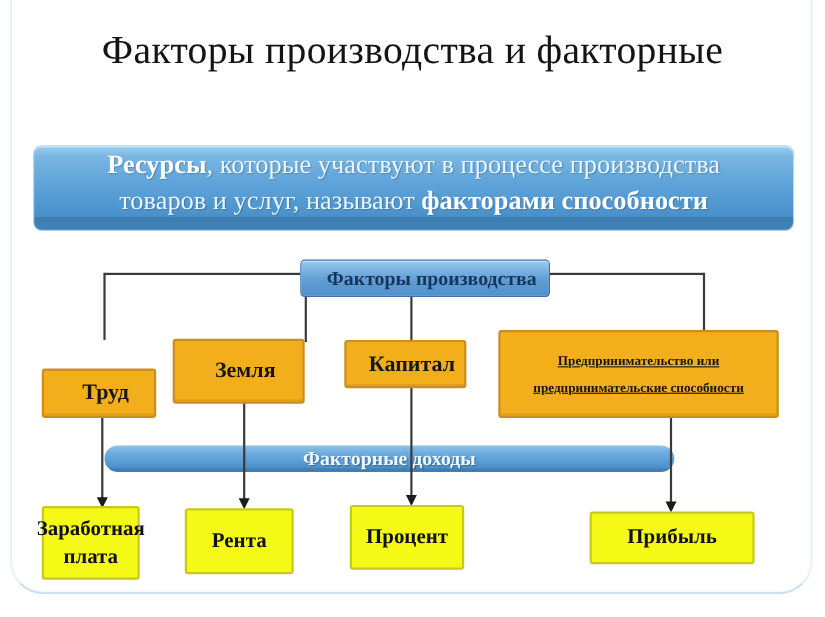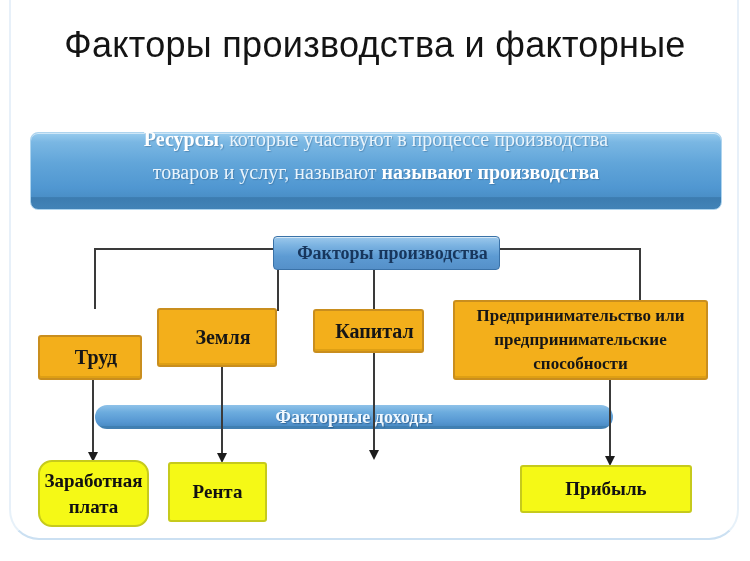--- a/index.html
+++ b/index.html
@@ -8,51 +8,51 @@
     overflow:hidden; font-family:"Liberation Serif", serif;
   }
   
   .frame {
     position:absolute; left:9px; top:-60px; width:730px; height:600px;
     box-sizing:border-box; border:2px solid rgba(203,224,242,0.45);
     border-bottom:2px solid #cbe0f2; border-radius:30px; z-index:0;
   }
   .title {
     position:absolute; left:0; top:22px; width:750px; text-align:center;
-    font-family:Liberation Sans, sans-serif; font-size:36px; line-height:46px;
+    font-family:Liberation Serif, serif; font-size:36px; line-height:46px;
     color:#141414; letter-spacing:0.3px; z-index:1;
   }
   .banner {
     position:absolute; left:30px; top:132px; width:692px; height:78px;
     box-sizing:border-box; border:1px solid #aed4ee; border-radius:8px;
     background:linear-gradient(180deg,#98ccee 0%,#7ab7e3 12%,#61a5d9 40%,
                #5097d1 72%,#4a8fc7 84%,#3c7cb0 85%,#4283b7 100%);
     box-shadow:inset 0 1px 0 rgba(255,255,255,.55);
-    display:flex; flex-direction:column; justify-content:flex-end;
-    text-align:center; color:#e9f4fc; font-size:20px; line-height:33px;
-    padding:0 20px 20px 20px; z-index:2;
+    display:flex; flex-direction:column; justify-content:center;
+    text-align:center; color:#e9f4fc; font-size:24px; line-height:33px;
+    padding:0 20px 8px 20px; z-index:2;
     text-shadow:1px 1px 1px rgba(35,75,115,.35);
   }
   .banner b { color:#ffffff; font-weight:bold; }
   .node {
     position:absolute; box-sizing:border-box; display:flex; align-items:center;
     justify-content:center; text-align:center; font-weight:bold; z-index:4;padding-left:12px;
   }
   .root-box {
     left:273px; top:236px; width:227px; height:34px;
     background:linear-gradient(180deg,#9cc8ec 0%,#7db4e2 25%,#5d9bd3 60%,#5590c9 100%);
     border:1px solid #3a72a8; border-radius:4px; color:#17365d; font-size:18px;
     box-shadow:inset 0 1px 0 rgba(255,255,255,.6);
   }
   .factor {
     background:#f3af1b; border:2px solid #c98e1e; border-radius:3px;
     color:#161616; font-size:20px;
     box-shadow:inset 0 -2px 0 rgba(160,110,0,.25);
   }
-  .factor.wide { font-size:17px; line-height:24px; padding:0 10px; }
+  .factor.wide { font-size:12px; line-height:24px; padding:0 10px;text-decoration:underline; }
   .income {
     background:#f5f916; border:2px solid #c6ca1c; border-radius:3px;
     color:#111111; font-size:19px; line-height:26px; padding:0 4px;
   }
   .bar {
     position:absolute; left:95px; top:405px; width:518px; height:24px;
     box-sizing:border-box; border-radius:12px;
     background:linear-gradient(180deg,#8fc2e9 0%,#6cacde 30%,#5697d2 70%,
                #4c8dc6 86%,#3e7fb3 88%,#447fb0 100%);
     display:flex; align-items:center; justify-content:center;
@@ -72,21 +72,21 @@
 <div class="slide">
 
   <div class="frame"></div>
 
   <div class="title">
     <div>Факторы производства и факторные</div>
   </div>
 
   <div class="banner">
     <div><b>Ресурсы</b><span>, которые участвуют в процессе производства</span></div>
-    <div><span>товаров и услуг, называют </span><b>называют производства</b></div>
+    <div><span>товаров и услуг, называют </span><b>факторами способности</b></div>
   </div>
 
   <div class="line" style="left:95px;  top:248px; width:178px; height:2px;"></div>
   <div class="line" style="left:500px; top:248px; width:140px; height:2px;"></div>
   <div class="line" style="left:94px;  top:248px; width:2px; height:61px;"></div>
   <div class="line" style="left:639px; top:248px; width:2px; height:54px;"></div>
   <div class="line" style="left:277px; top:269px; width:2px; height:42px;"></div>
   <div class="line" style="left:373px; top:269px; width:2px; height:43px;"></div>
 
   <div class="line" style="left:92px;  top:351px; width:2px; height:102px;"></div>
@@ -103,17 +103,18 @@
 
   <div class="node root-box">Факторы производства</div>
 
   <div class="node factor" style="left:38px;  top:307px; width:104px; height:45px;margin-top:28px;">Труд</div>
   <div class="node factor" style="left:157px; top:308px; width:120px; height:59px;">Земля</div>
   <div class="node factor" style="left:313px; top:309px; width:111px; height:44px;">Капитал</div>
   <div class="node factor wide" style="left:453px; top:300px; width:255px; height:80px;">Предпринимательство или предпринимательские способности</div>
 
   <div class="bar">Факторные доходы</div>
 
-  <div class="node income" style="left:38px;  top:460px; width:111px; height:67px;border-radius:14px;">Заработная плата</div>
+  <div class="node income" style="left:38px;  top:460px; width:89px; height:67px;">Заработная плата</div>
   <div class="node income" style="left:168px; top:462px; width:99px;  height:60px;">Рента</div>
-  <div class="node income" style="left:520px; top:465px; width:172px; height:48px;">Прибыль</div>
+  <div class="node income" style="left:318px; top:459px; width:104px; height:59px;">Процент</div>
+  <div class="node income" style="left:536px; top:465px; width:150px; height:48px;">Прибыль</div>
 
 </div>
 
 </body></html>

